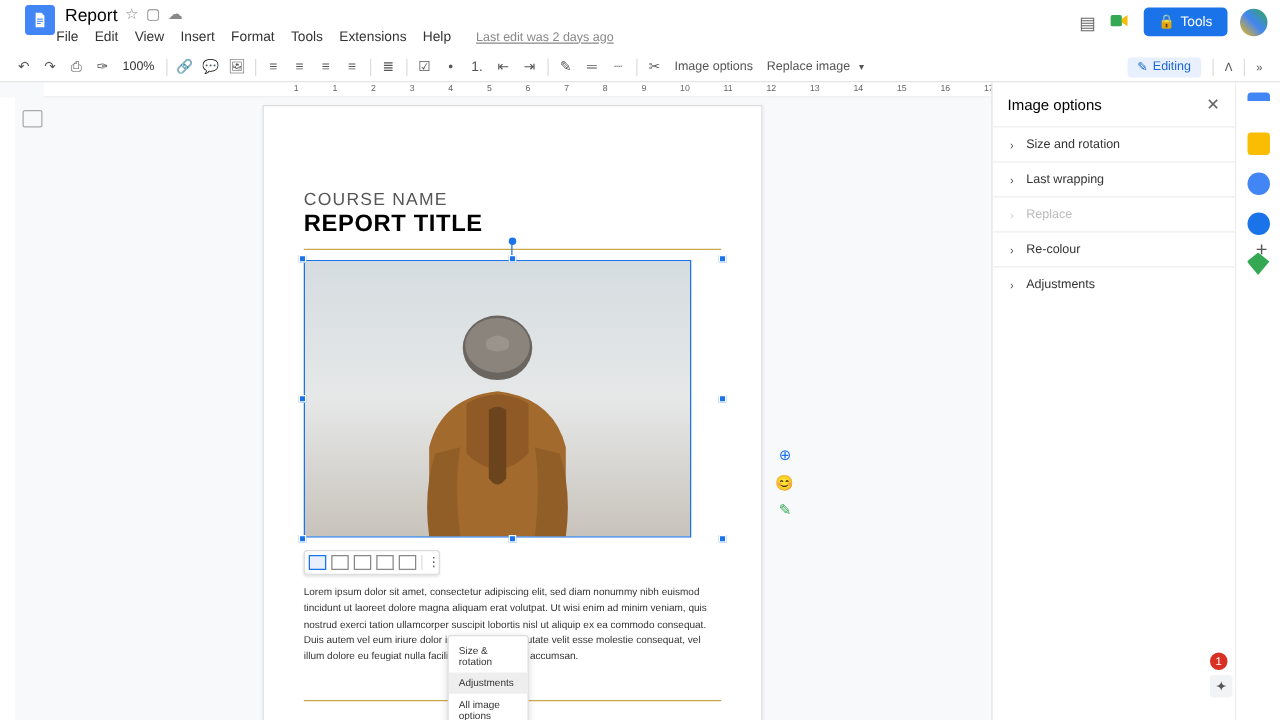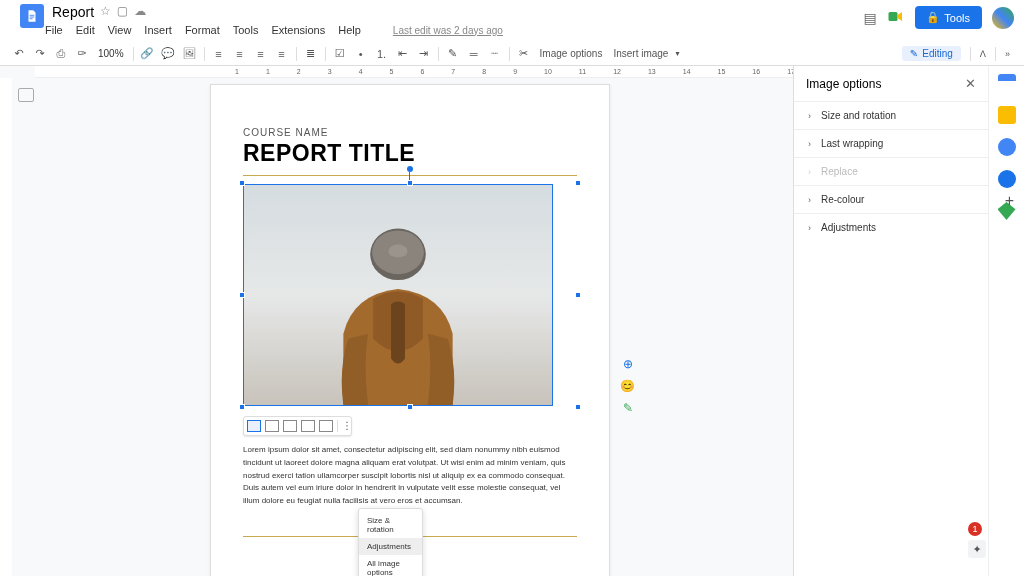--- a/index.html
+++ b/index.html
@@ -7,43 +7,43 @@
 
 .titlebar { display: flex; padding: 4px 20px 0; height: 20px; }
 .docs-logo { width: 24px; height: 24px; background: #4285f4; border-radius: 3px; margin-right: 8px; display: flex; align-items: center; justify-content: center; }
 .docs-logo svg { width: 14px; height: 18px; fill: #fff; }
 .doc-title { font-size: 14px; color: #000; margin-right: 6px; }
 .title-icons { display: flex; gap: 6px; color: #888; font-size: 12px; }
 .title-icons span { cursor: pointer; }
 
 .menubar { display: flex; align-items: center; padding: 2px 8px 4px 40px; font-size: 11px; color: #333; gap: 3px; }
 .menu-item { padding: 2px 5px; cursor: pointer; }
-.last-edit { margin-left: 24px; color: #888; text-decoration: underline; font-size: 10px; }
+.last-edit { margin-left: 12px; color: #888; text-decoration: underline; font-size: 10px; }
 
 .header-right { position: absolute; right: 10px; top: 6px; display: flex; align-items: center; gap: 10px; }
 .share-btn { background: #1a73e8; color: #fff; padding: 5px 12px; border-radius: 4px; font-size: 11px; display: flex; align-items: center; gap: 4px; cursor: pointer; }
 .avatar { width: 22px; height: 22px; border-radius: 50%; background: linear-gradient(45deg,#fbbc04,#4285f4,#34a853); }
 
 .toolbar { display: flex; align-items: center; padding: 3px 10px; border-bottom: 1px solid #ddd; height: 24px; gap: 3px; }
 .tb-btn { width: 18px; height: 18px; display: flex; align-items: center; justify-content: center; color: #555; font-size: 11px; cursor: pointer; }
 .tb-sep { width: 1px; height: 14px; background: #ddd; margin: 0 2px; }
 .tb-zoom { font-size: 10px; color: #333; padding: 0 4px; }
 .tb-text { font-size: 10px; color: #555; padding: 0 4px; cursor: pointer; }
 .editing-pill { margin-left: auto; background: #e8f0fe; color: #1967d2; padding: 2px 8px; border-radius: 3px; font-size: 10px; display: flex; align-items: center; gap: 4px; margin-right: 4px; }
 .tb-chevron { font-size: 9px; color: #555; padding: 0 4px; }
 
 .workspace { display: flex; height: calc(576px - 64px); }
 .doc-area { flex: 1; background: #f8f9fa; overflow: hidden; position: relative; }
 .ruler-h { height: 12px; background: #fff; border-bottom: 1px solid #eee; margin-left: 35px; font-size: 7px; color: #666; display: flex; align-items: center; padding-left: 200px; gap: 27px; }
 .ruler-v { position: absolute; left: 0; top: 12px; bottom: 0; width: 12px; background: #fff; font-size: 7px; color: #666; }
 .outline-icon { position: absolute; left: 18px; top: 22px; width: 16px; height: 14px; border: 1px solid #aaa; border-radius: 2px; }
 
 .page { position: absolute; left: 210px; top: 18px; width: 400px; height: 560px; background: #fff; border: 1px solid #ddd; box-shadow: 0 1px 3px rgba(0,0,0,0.08); padding: 42px 32px; }
-.course-name { font-size: 10px; letter-spacing: 1px; color: #555; }
-.report-title { font-size: 23px; font-weight: bold; letter-spacing: 0.5px; margin-top: 2px; font-family: 'Arial Narrow', sans-serif; }
+.course-name { font-size: 14px; letter-spacing: 1px; color: #555; margin-top: 24px; }
+.report-title { font-size: 19px; font-weight: bold; letter-spacing: 0.5px; margin-top: 2px; font-family: 'Arial Narrow', sans-serif; }
 .subtitle { font-size: 16px; font-weight: 300; letter-spacing: 0.5px; margin-top: 1px; }
 .gold-line { height: 1px; background: #c9a94f; margin-top: 8px; }
 
 .img-wrap { position: relative; margin-top: 8px; }
 .doc-image { width: 310px; height: 222px; border: 1.5px solid #1a73e8; display: block; }
 .svg-photo { width: 100%; height: 100%; }
 .handle { position: absolute; width: 6px; height: 6px; background: #1a73e8; border: 1px solid #fff; }
 .h-tl { top: -4px; left: -4px; } .h-tr { top: -4px; right: -4px; }
 .h-bl { bottom: -4px; left: -4px; } .h-br { bottom: -4px; right: -4px; }
 .h-tm { top: -4px; left: 50%; margin-left: -3px; }
@@ -153,21 +153,21 @@
   <span class="tb-btn">1.</span>
   <span class="tb-btn">⇤</span>
   <span class="tb-btn">⇥</span>
   <span class="tb-sep"></span>
   <span class="tb-btn">✎</span>
   <span class="tb-btn">═</span>
   <span class="tb-btn">┈</span>
   <span class="tb-sep"></span>
   <span class="tb-btn">✂</span>
   <span class="tb-text">Image options</span>
-  <span class="tb-text">Insert image</span>
+  <span class="tb-text">Replace image</span>
     <span style="font-size:8px;color:#555">▾</span>
   <div class="editing-pill">
     <span>✎</span>
     <span>Editing</span>
   </div>
   <span class="tb-sep"></span>
   <span class="tb-chevron">ᐱ</span>
   <span class="tb-sep"></span>
   <span class="tb-chevron">»</span>
 </div>

